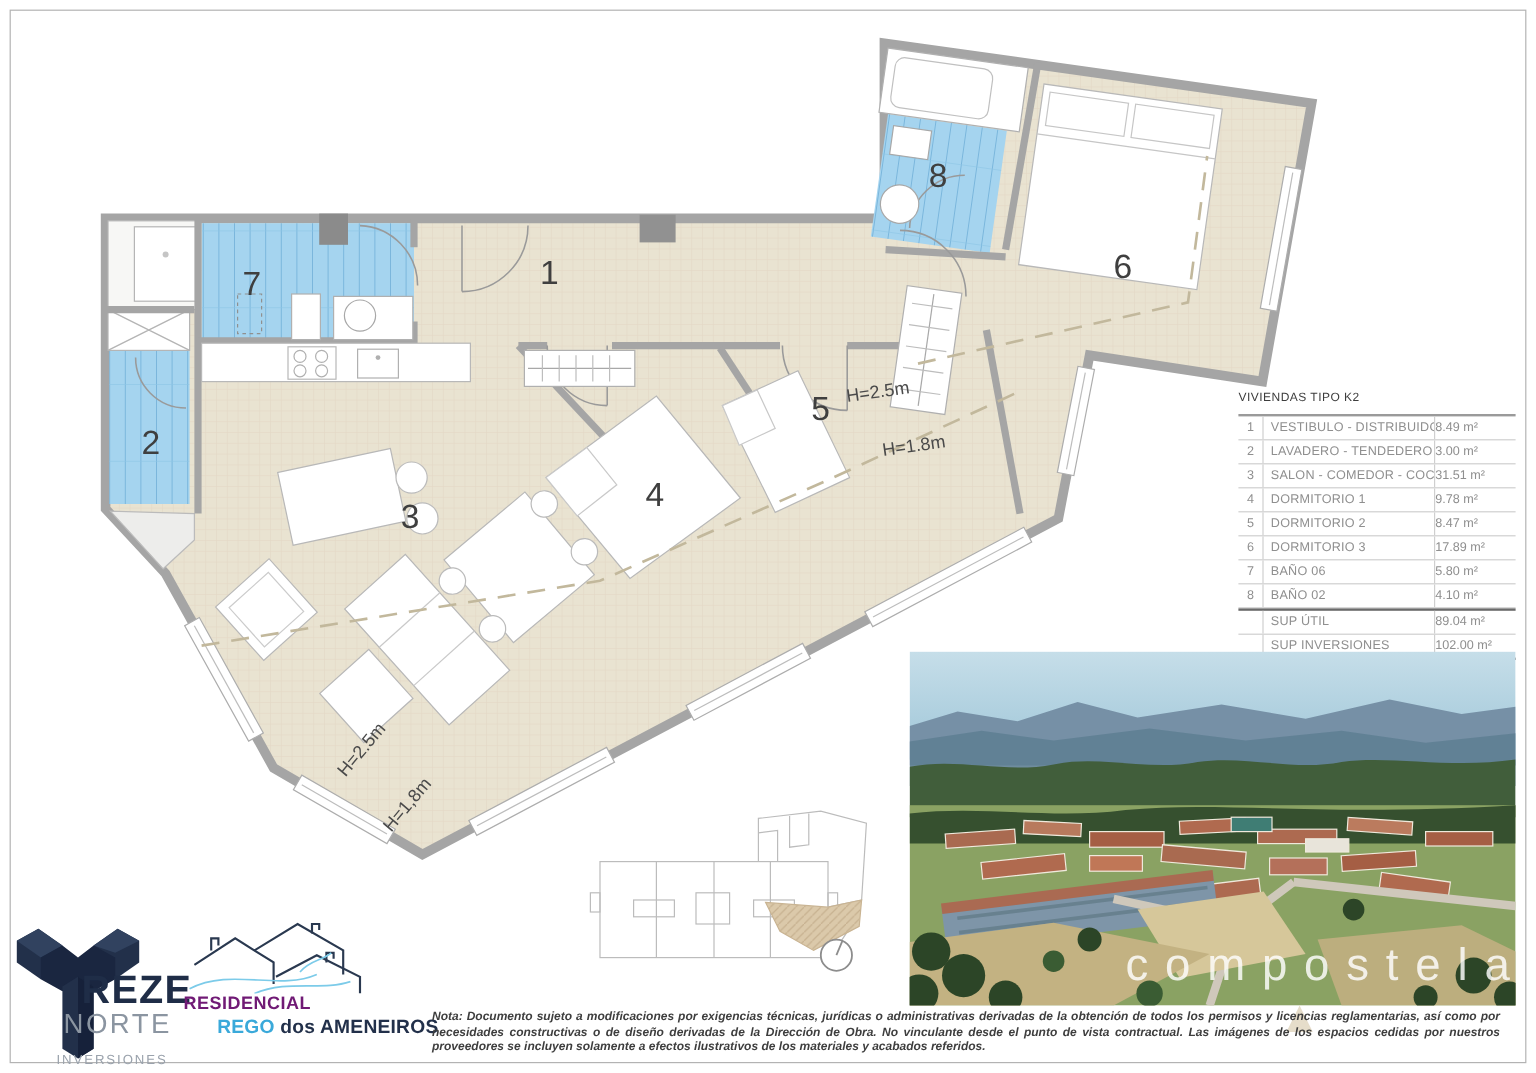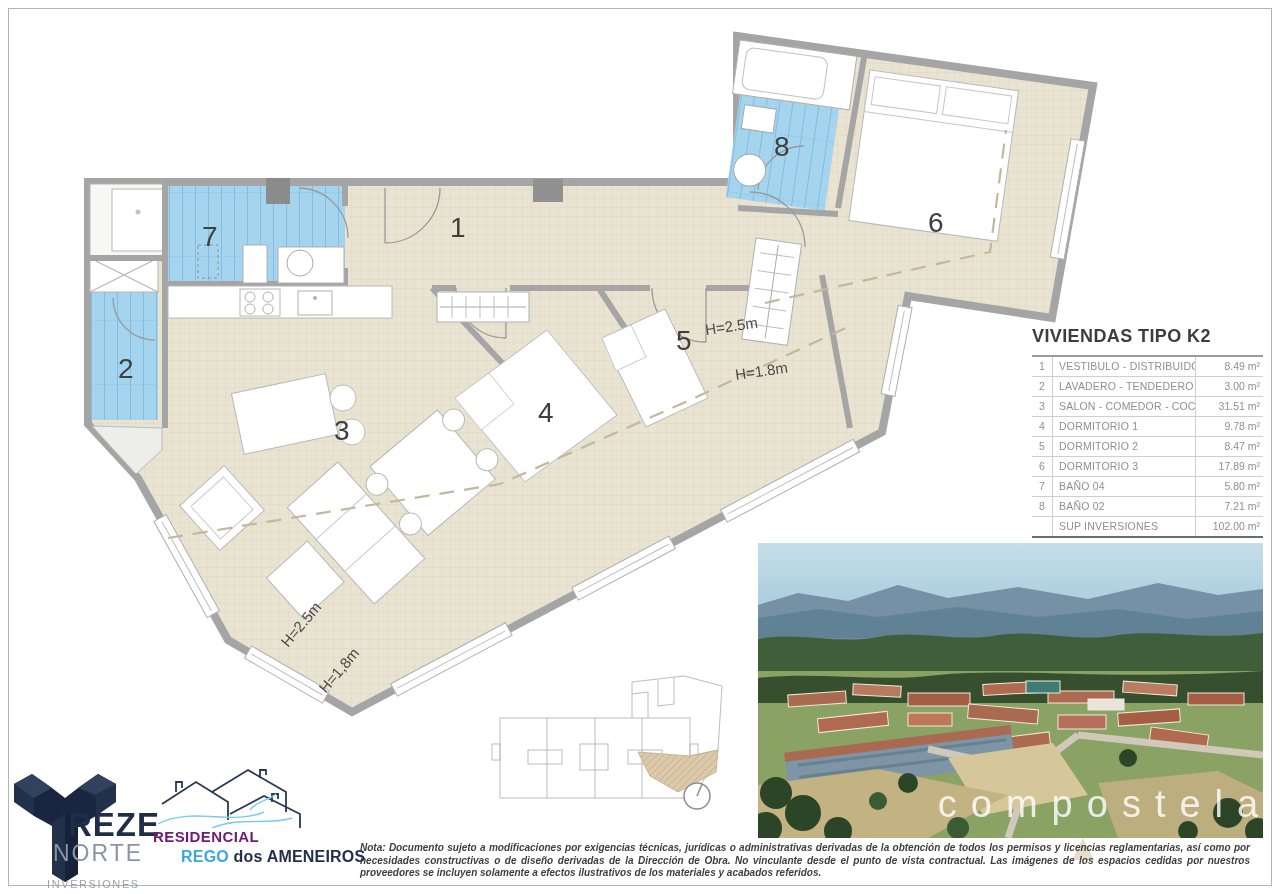--- a/index.html
+++ b/index.html
@@ -2,29 +2,29 @@
 <html><head>
 <meta charset="utf-8">
 <style>
   html,body{margin:0;padding:0;background:#fff;width:1280px;height:894px;overflow:hidden;
     font-family:"Liberation Sans",sans-serif;}
   .page-frame{position:absolute;left:8px;top:8px;width:1262px;height:876px;
     border:1px solid #b3b3b3;}
   .abs{position:absolute;}
   
   .areas{position:absolute;left:1032px;top:326px;width:231px;}
-  .areas-title{font-size:18px;font-weight:bold;color:#3d3d3d;letter-spacing:.4px;margin-bottom:8px;}
+  .areas-title{font-size:10px;font-weight:normal;color:#3d3d3d;letter-spacing:.4px;margin-bottom:8px;}
   .arow{display:flex;align-items:stretch;height:19px;line-height:19px;
     border-bottom:1px solid #cfcfcf;color:#8f8f8f;font-size:10.5px;}
   .arow.first{border-top:2px solid #9a9a9a;}
   .arow.sum-first{border-top:2px solid #6b6b6b;}
   .arow.sum-last{border-bottom:2px solid #6b6b6b;}
   .c1{width:20px;text-align:center;border-right:1px solid #cfcfcf;flex:none;}
   .c2{flex:1;padding-left:6px;letter-spacing:.2px;white-space:nowrap;overflow:hidden;}
-  .c3{width:64px;text-align:right;border-left:1px solid #cfcfcf;padding-right:3px;flex:none;}
+  .c3{width:64px;text-align:left;border-left:1px solid #cfcfcf;padding-right:3px;flex:none;}
   
   .note{position:absolute;left:360px;top:842px;width:890px;font-size:10px;font-style:italic;
     font-weight:bold;color:#3e3e3e;line-height:1.27;text-align:justify;}
   
   .logo2-text1{position:absolute;left:153px;top:828px;font-size:15px;font-weight:bold;
     color:#701a75;letter-spacing:.4px;}
   .logo2-text2{position:absolute;left:153px;top:848px;font-size:16px;font-weight:bold;
     color:#22304a;letter-spacing:.2px;margin-left:28px;}
   .logo2-text2 .accent{color:#3aa9da;}
   .treze-word{position:absolute;left:68px;top:806px;font-size:33px;font-weight:bold;
@@ -302,27 +302,32 @@
     <span class="c2">DORMITORIO 2</span>
     <span class="c3">8.47 m²</span>
   </div>
   <div class="arow">
     <span class="c1">6</span>
     <span class="c2">DORMITORIO 3</span>
     <span class="c3">17.89 m²</span>
   </div>
   <div class="arow">
     <span class="c1">7</span>
-    <span class="c2">BAÑO 04</span>
+    <span class="c2">BAÑO 06</span>
     <span class="c3">5.80 m²</span>
   </div>
   <div class="arow">
     <span class="c1">8</span>
     <span class="c2">BAÑO 02</span>
-    <span class="c3">7.21 m²</span>
+    <span class="c3">4.10 m²</span>
+  </div>
+  <div class="arow sum-first">
+    <span class="c1"></span>
+    <span class="c2">SUP ÚTIL</span>
+    <span class="c3">89.04 m²</span>
   </div>
   <div class="arow sum-last">
     <span class="c1"></span>
     <span class="c2">SUP INVERSIONES</span>
     <span class="c3">102.00 m²</span>
   </div>
 </div>
 
 <svg class="abs" style="left:758px;top:543px" width="505" height="295" viewBox="0 0 505 295">
   <defs>

